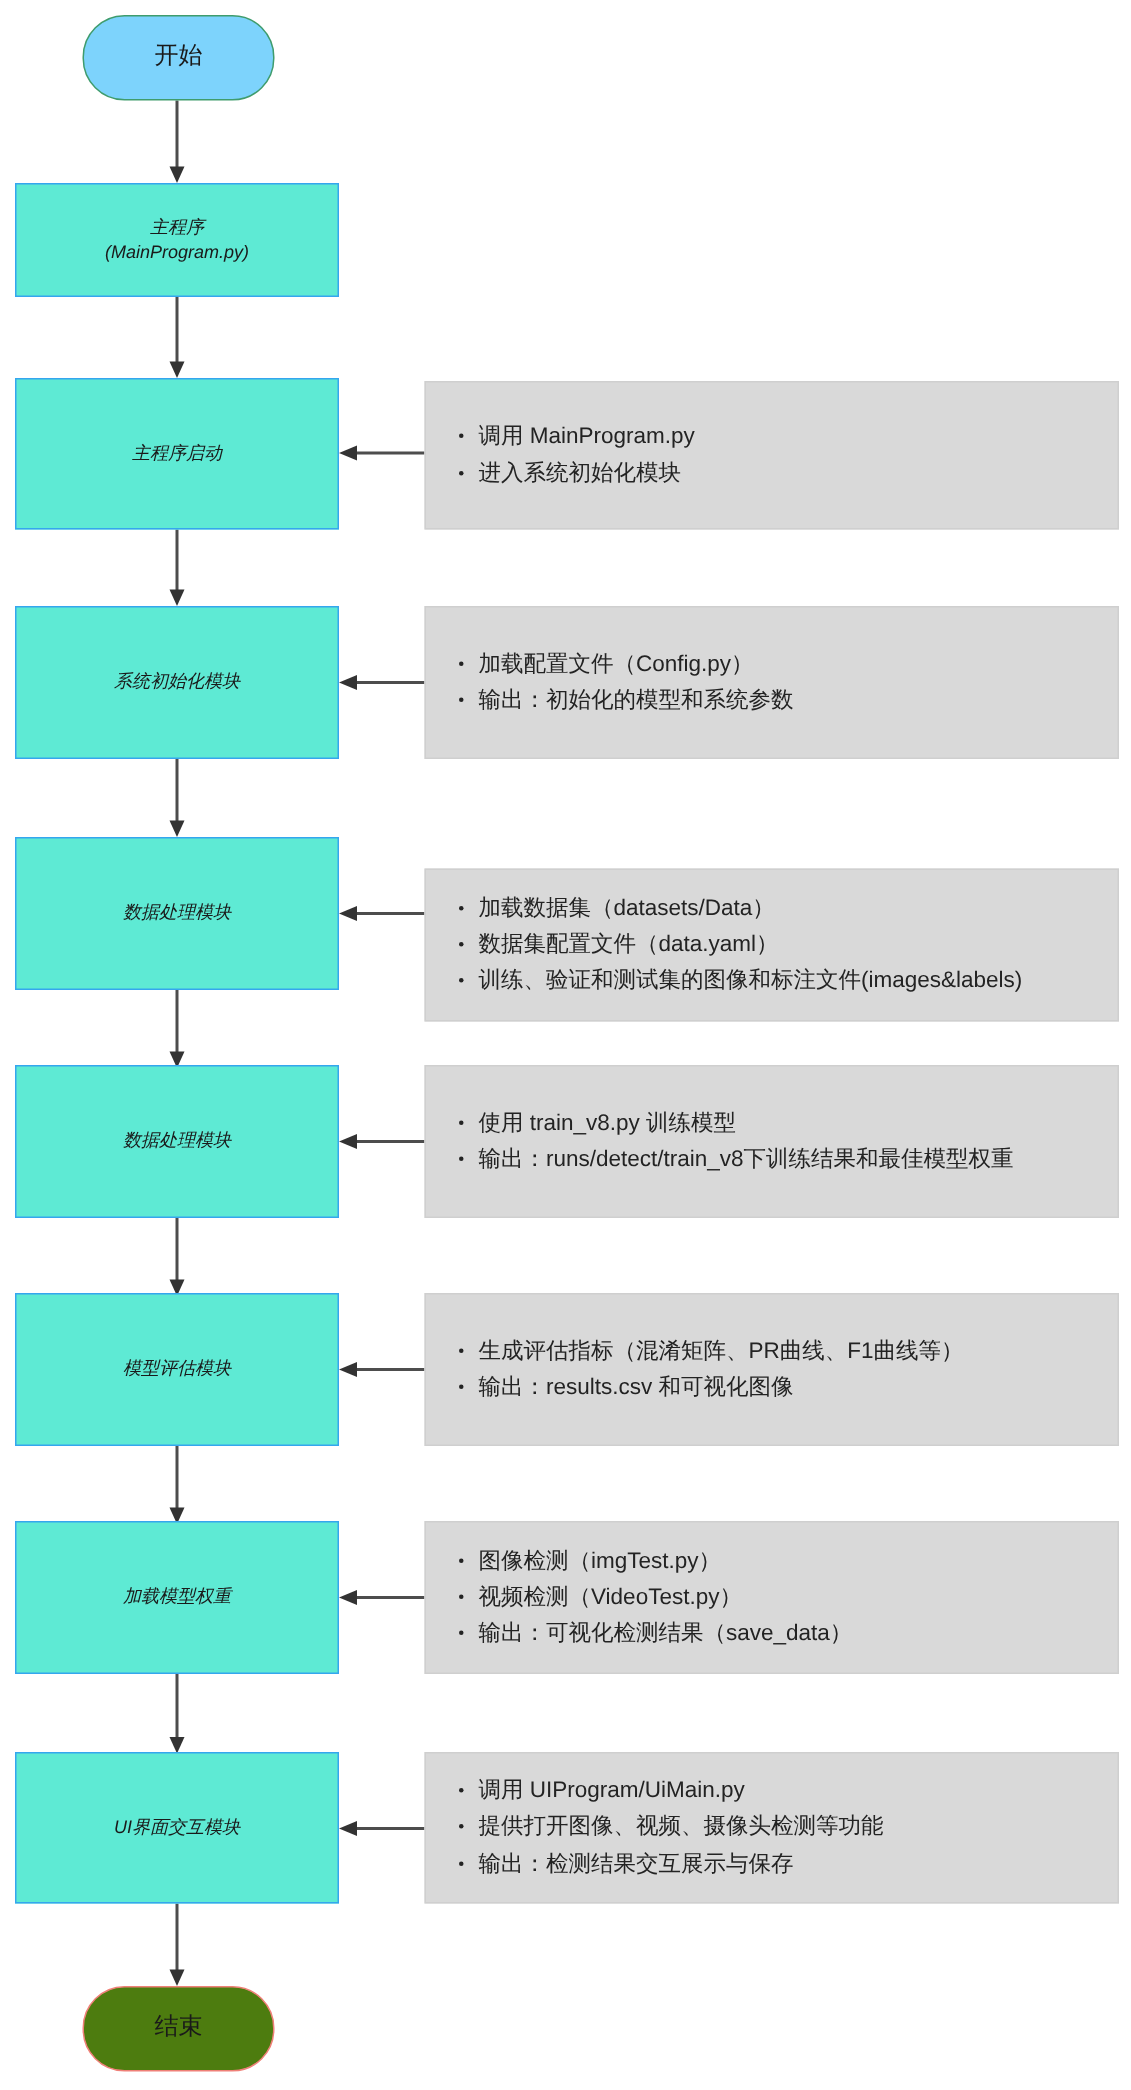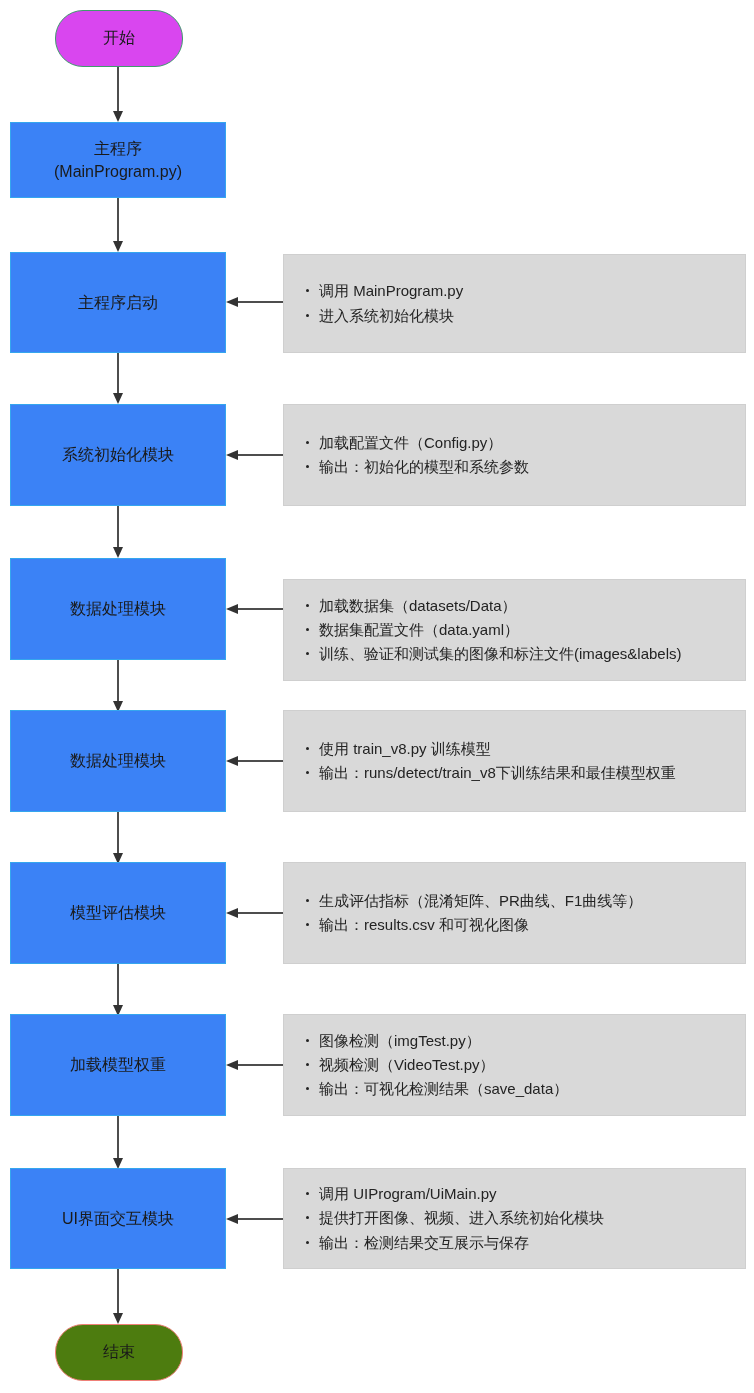--- a/index.html
+++ b/index.html
@@ -26,33 +26,34 @@
     justify-content: center;
     text-align: center;
     color: #1a1a1a;
   }
   .node-terminal {
     border-radius: 28px;
     font-size: 16px;
     line-height: 1.3;
   }
   .node-start {
-    background: #d946ef;
+    background: #7dd3fc;
     border: 1px solid #3f9c6d;
     justify-content: center;
   }
   .node-end {
     background: #4d7c0f;
     border: 1px solid #ef8078;
   }
   .node-process {
-    background: #3b82f6;
+    background: #5eead4;
     border: 1px solid #35a6ee;
-    font-size: 16px;
+    font-size: 12px;
     line-height: 1.45;
+    font-style: italic;
   }
   .node-note {
     background: #d9d9d9;
     border: 1px solid #cfcfcf;
     display: block;
     padding: 0;
   }
   .note-list {
     list-style: none;
     margin: 0;
@@ -295,18 +296,18 @@
     <ul class="note-list">
         <li>图像检测（imgTest.py）</li>
         <li>视频检测（VideoTest.py）</li>
         <li>输出：可视化检测结果（save_data）</li>
       </ul>
   </div>
 
   <div class="node node-note" style="left:283px; top:1168px; width:463px; height:101px;">
     <ul class="note-list">
         <li>调用 UIProgram/UiMain.py</li>
-        <li>提供打开图像、视频、进入系统初始化模块</li>
+        <li>提供打开图像、视频、摄像头检测等功能</li>
         <li>输出：检测结果交互展示与保存</li>
       </ul>
   </div>
 
 </div>
 
 </body></html>

